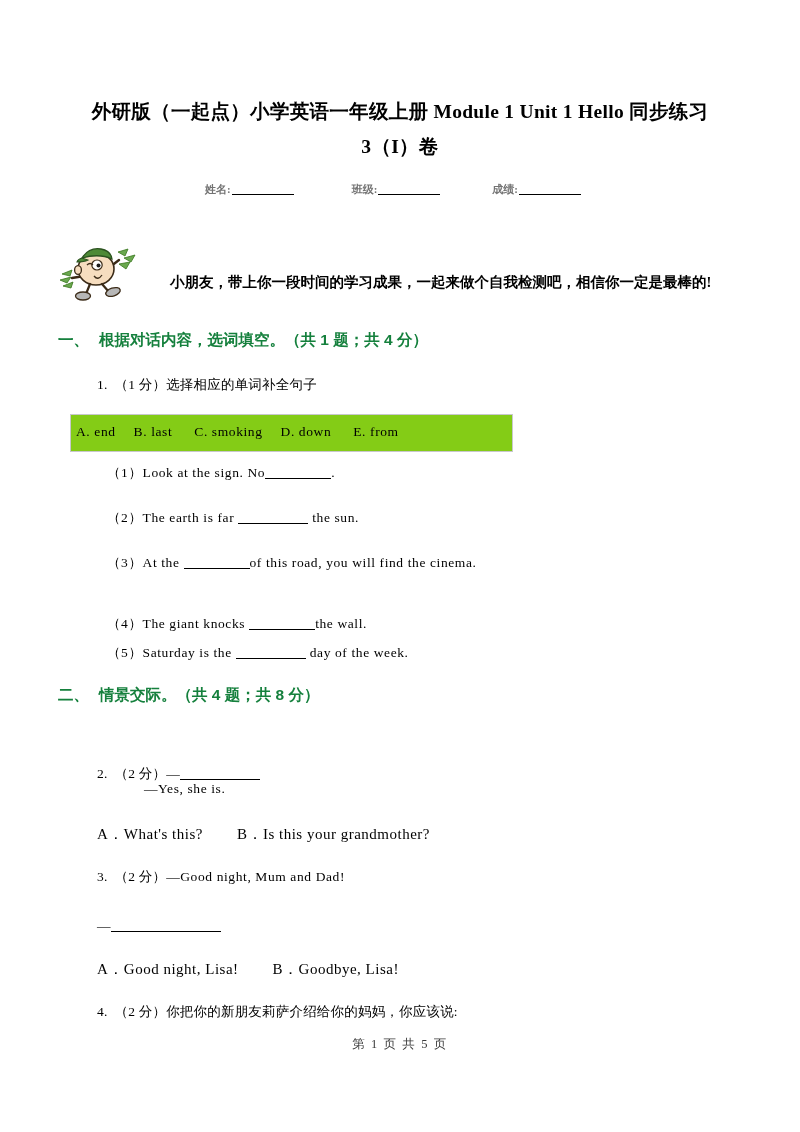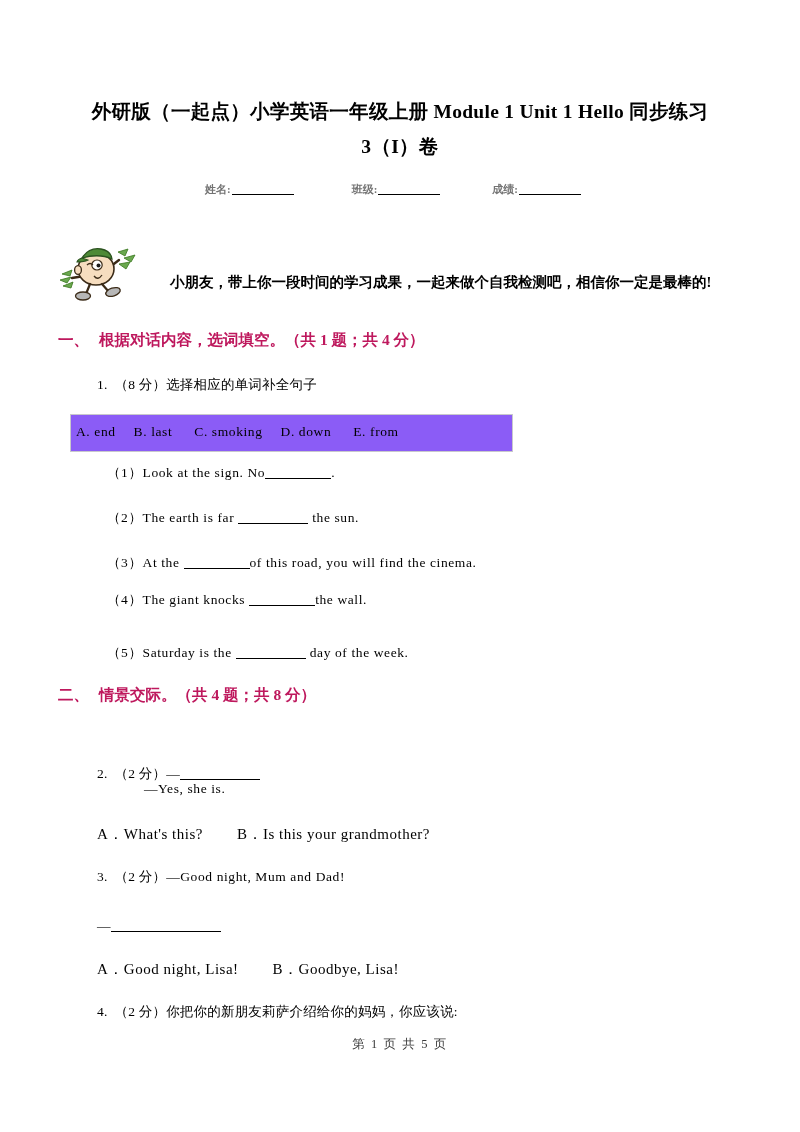--- a/index.html
+++ b/index.html
@@ -87,23 +87,23 @@
     color: #000;
     margin-left: 29px;
   }
 
   
   .section-head {
     position: absolute;
     left: 58px;
     font-size: 15.5px;
     font-weight: bold;
-    font-family: Liberation Serif, serif;
-    white-space: nowrap;
-    color: #be185d;
+    font-family: Liberation Sans, sans-serif;
+    white-space: nowrap;
+    color: #15803d;
   }
   .section-head .sec-num { margin-right: 10px; }
 
   
   .q-line {
     position: absolute;
     font-size: 13.5px;
     font-family: "Liberation Serif", "DejaVu Serif", serif;
     color: #000;
     white-space: nowrap;
@@ -116,21 +116,21 @@
   }
 
   
   .wordbank {
     position: absolute;
     left: 70px;
     top: 414px;
     width: 443px;
     height: 38px;
     border: 1px solid #c8c8cc;
-    background: #8b5cf6;
+    background: #84cc16;
     box-sizing: border-box;
   }
   .wordbank-inner {
     position: absolute;
     left: 5px;
     top: 9px;
     font-size: 13.5px;
     letter-spacing: 0.6px;
     white-space: nowrap;
     font-family: "Liberation Serif", "DejaVu Serif", serif;
@@ -229,42 +229,42 @@
       <ellipse cx="57" cy="52" rx="7.5" ry="4" fill="#b7b7b7" stroke="#3b2b18" stroke-width="1.3" transform="rotate(-18 57 52)"></ellipse>
     </svg>
     <div class="greet-text">小朋友，带上你一段时间的学习成果，一起来做个自我检测吧，相信你一定是最棒的!</div>
   </div>
 
   <div class="section-head" style="top:330px;">
     <span class="sec-num">一、</span><span>根据对话内容，选词填空。</span><span>（共 1 题；共 4 分）</span>
   </div>
 
   <div class="q-line" style="left:97px; top:376px;">
-    <span class="q-num">1.</span><span>（8 分）</span><span>选择相应的单词补全句子</span>
+    <span class="q-num">1.</span><span>（1 分）</span><span>选择相应的单词补全句子</span>
   </div>
 
   <div class="wordbank">
     <div class="wordbank-inner">
       <span class="wb-opt mono">A. end</span><span class="wb-sp-1"></span><span class="wb-opt mono">B. last</span><span class="wb-sp-2"></span><span class="wb-opt mono">C. smoking</span><span class="wb-sp-3"></span><span class="wb-opt mono">D. down</span><span class="wb-sp-4"></span><span class="wb-opt mono">E. from</span>
     </div>
   </div>
 
   <div class="q-line mono" style="left:107px; top:464px;">
     <span>（1）</span><span>Look at the sign. No</span><span class="blank-s b66"></span><span>.</span>
   </div>
 
   <div class="q-line mono" style="left:107px; top:509px;">
     <span>（2）</span><span>The earth is far </span><span class="blank-s b70"></span><span> the sun.</span>
   </div>
 
   <div class="q-line mono" style="left:107px; top:554px;">
     <span>（3）</span><span>At the </span><span class="blank-s b66"></span><span>of this road, you will find the cinema.</span>
   </div>
 
-  <div class="q-line mono" style="left:107px; top:591px;text-align:center;">
+  <div class="q-line mono" style="left:107px; top:615px;text-align:center;">
     <span>（4）</span><span>The giant knocks </span><span class="blank-s b66"></span><span>the wall.</span>
   </div>
 
   <div class="q-line mono" style="left:107px; top:644px;">
     <span>（5）</span><span>Saturday is the </span><span class="blank-s b70"></span><span> day of the week.</span>
   </div>
 
   <div class="section-head" style="top:685px;">
     <span class="sec-num">二、</span><span>情景交际。</span><span>（共 4 题；共 8 分）</span>
   </div>

